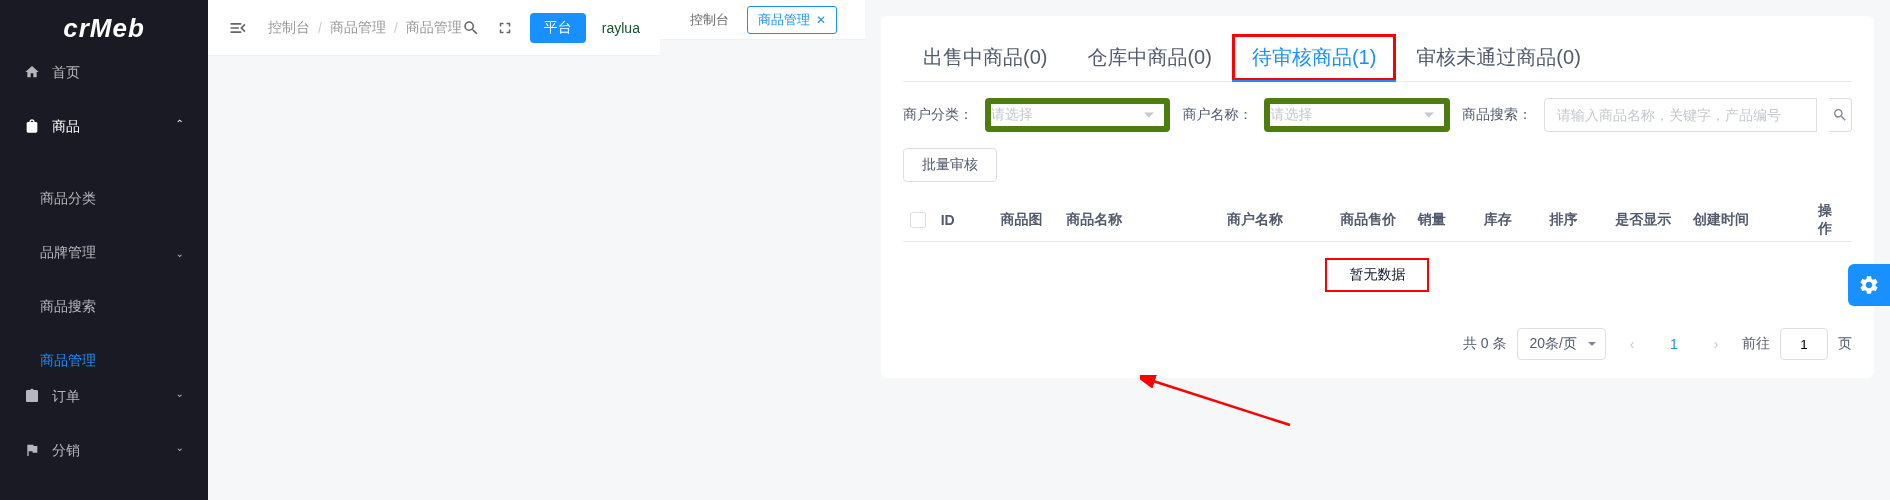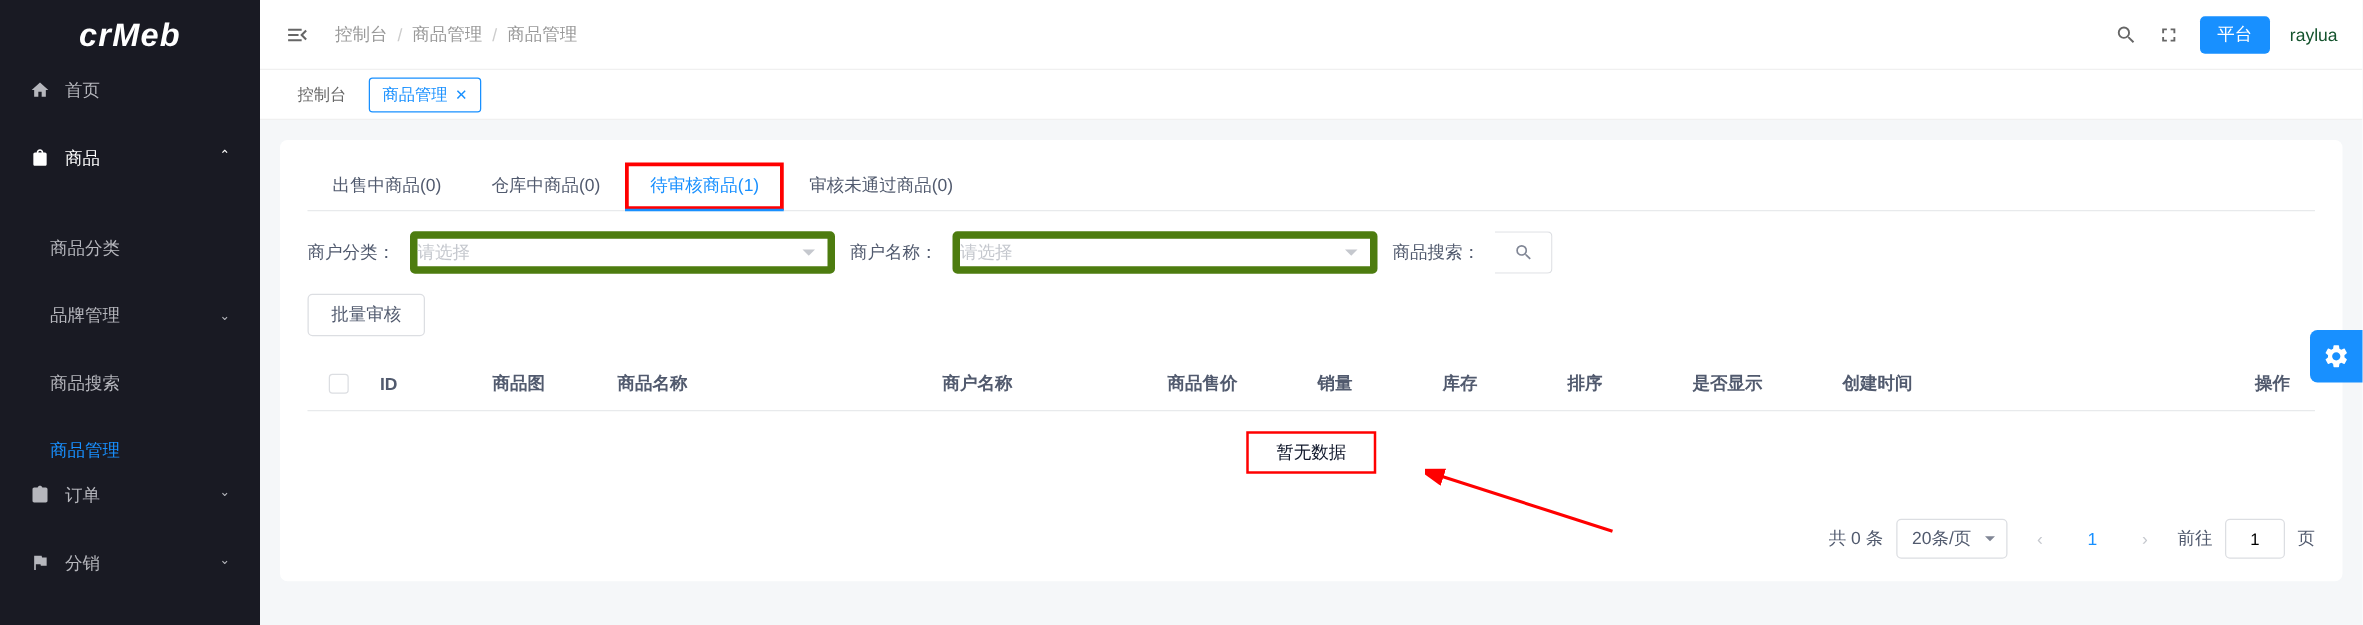--- a/index.html
+++ b/index.html
@@ -14,21 +14,21 @@
     .menu-item { display: flex; align-items: flex-start; height: 54px; padding: 0 24px; color: #b6b7bd; cursor: pointer; position: relative; }
     .menu-item.expanded { color: #fff; }
     .menu-item .icon { width: 16px; height: 16px; margin-right: 12px; }
     .menu-item .label { flex: 1; }
     .menu-item .arrow { font-size: 10px; }
     .submenu-item { display: flex; align-items: center; height: 54px; padding: 0 24px 0 40px; color: #b6b7bd; cursor: pointer; position: relative; }
     .submenu-item.active { color: #1890ff; }
     .submenu-item .arrow { font-size: 10px; margin-left: auto; }
     
     
-    .main { flex: 1; display: flex; flex-direction: column; background: #f5f7f9; overflow: hidden; }
+    .main { flex: 1; display: flex; flex-direction: row; background: #f5f7f9; overflow: hidden; }
     
     
     .header { height: 56px; background: #fff; display: flex; align-items: center; padding: 0 20px; border-bottom: 1px solid #f0f0f0; }
     .collapse-icon { width: 20px; height: 20px; margin-right: 20px; cursor: pointer; color: #666; }
     .breadcrumb { display: flex; align-items: center; font-size: 14px; color: #999; }
     .breadcrumb-sep { margin: 0 8px; color: #ccc; }
     .header-right { margin-left: auto; display: flex; align-items: center; gap: 16px; }
     .header-icon { width: 18px; height: 18px; cursor: pointer; color: #666; }
     .platform-btn { background: #1890ff; color: #fff; padding: 6px 14px; border-radius: 4px; cursor: pointer; font-size: 14px; }
     .username { color: #14532d; cursor: pointer; }
@@ -38,21 +38,21 @@
     .tab { padding: 4px 10px; margin-right: 8px; color: #666; cursor: pointer; display: flex; align-items: center; }
     .tab.active { color: #1890ff; border: 1px solid #1890ff; border-radius: 3px; }
     .tab .close { margin-left: 6px; font-size: 12px; }
     
     
     .content { flex: 1; padding: 16px; overflow: auto; }
     .card { background: #fff; border-radius: 6px; padding: 18px 22px; }
     
     
     .inner-tabs { display: flex; border-bottom: 1px solid #e8eaec; margin-bottom: 16px; }
-    .inner-tab { padding: 10px 20px; cursor: pointer; color: #515a6e; position: relative; font-size: 14px; }
+    .inner-tab { padding: 10px 20px; cursor: pointer; color: #515a6e; position: relative; font-size: 20px; }
     .inner-tab.active { color: #1890ff; }
     .inner-tab.active::after { content: ''; position: absolute; left: 0; right: 0; bottom: -1px; height: 2px; background: #1890ff; }
     .inner-tab.highlighted { outline: 3px solid #ff0000; outline-offset: -3px; }
     
     
     .filter-row { display: flex; align-items: center; gap: 12px; margin-bottom: 16px; }
     .filter-label { font-size: 14px; color: #515a6e; white-space: nowrap; }
     .select { height: 34px; border: 6px solid #4d7c0f; border-radius: 4px; padding: 0 30px 0 0; background: #fff; color: #c5c8ce; min-width: 120px; display: flex; align-items: center; position: relative; cursor: pointer; }
     .select::after { content: ''; position: absolute; right: 10px; top: 50%; width: 0; height: 0; border-left: 5px solid transparent; border-right: 5px solid transparent; border-top: 5px solid #c5c8ce; transform: translateY(-50%); }
     .select.w-large { width: 340px; }
@@ -202,20 +202,21 @@
         <div class="filter-row">
           <span class="filter-label">商户分类：</span>
           <div class="select w-large">
             <span>请选择</span>
           </div>
           <span class="filter-label">商户名称：</span>
           <div class="select w-large">
             <span>请选择</span>
           </div>
           <span class="filter-label">商品搜索：</span>
+          <input class="input" placeholder="请输入商品名称，关键字，产品编号" style="">
           <div class="search-btn">
             <svg viewBox="0 0 24 24" width="16" height="16" fill="currentColor">
                 <path d="M15.5 14h-.79l-.28-.27A6.471 6.471 0 0016 9.5 6.5 6.5 0 109.5 16c1.61 0 3.09-.59 4.23-1.57l.27.28v.79l5 4.99L20.49 19l-4.99-5zm-6 0C7.01 14 5 11.99 5 9.5S7.01 5 9.5 5 14 7.01 14 9.5 11.99 14 9.5 14z"></path>
               </svg>
           </div>
         </div>
 
         <button class="batch-btn">批量审核</button>
 
         

